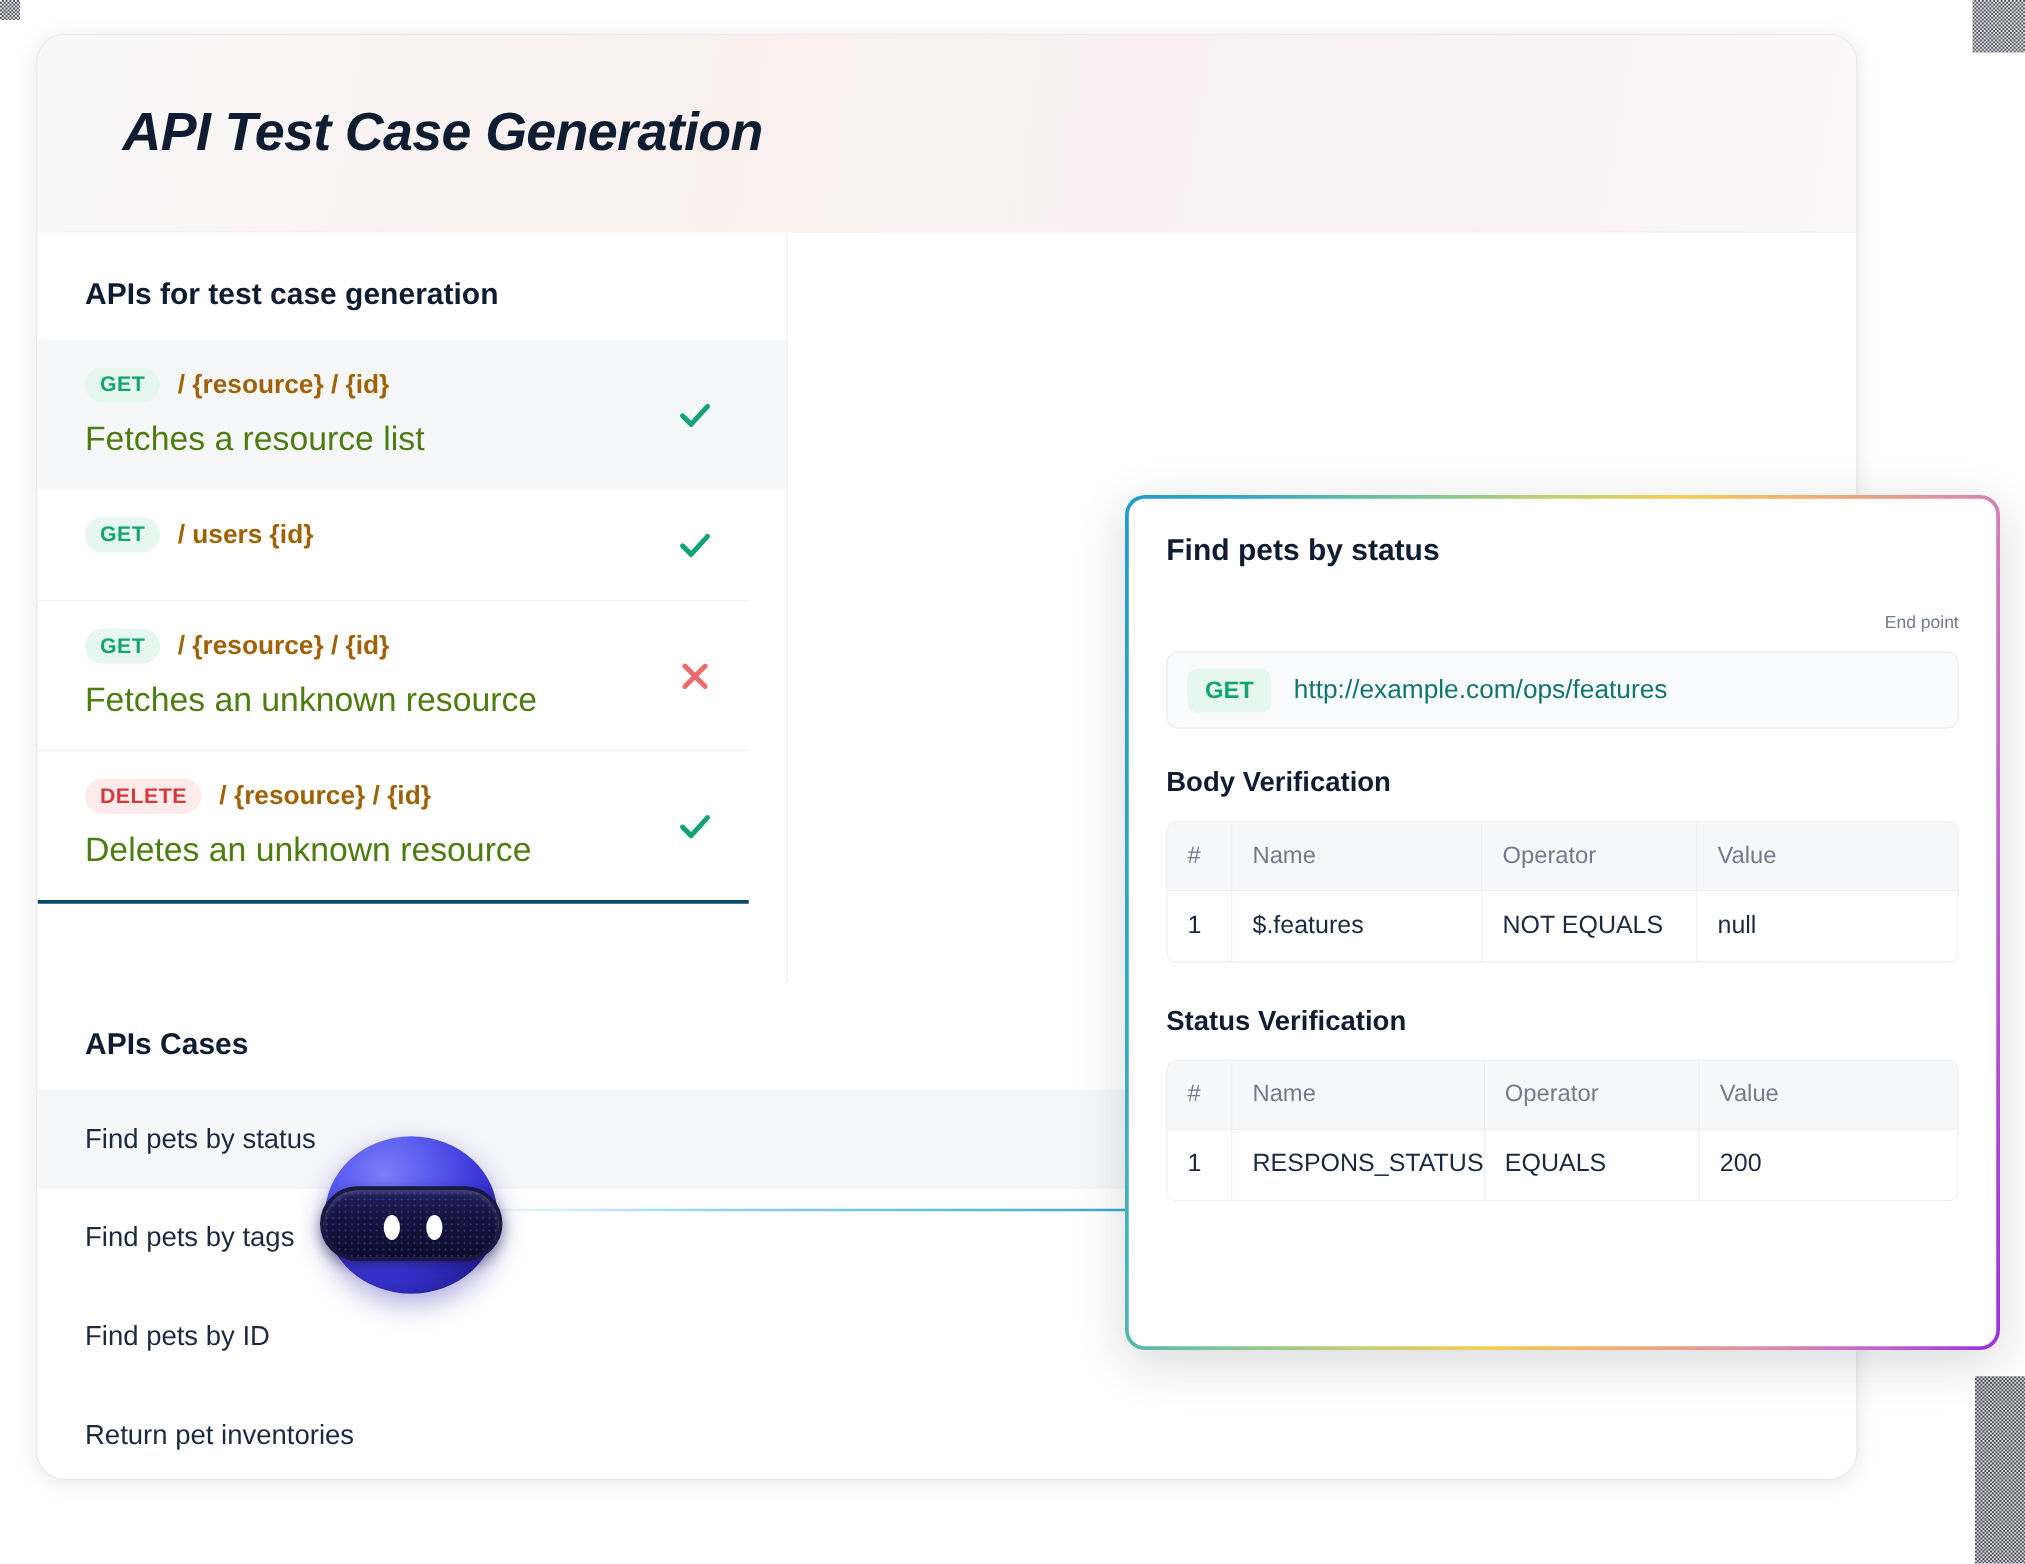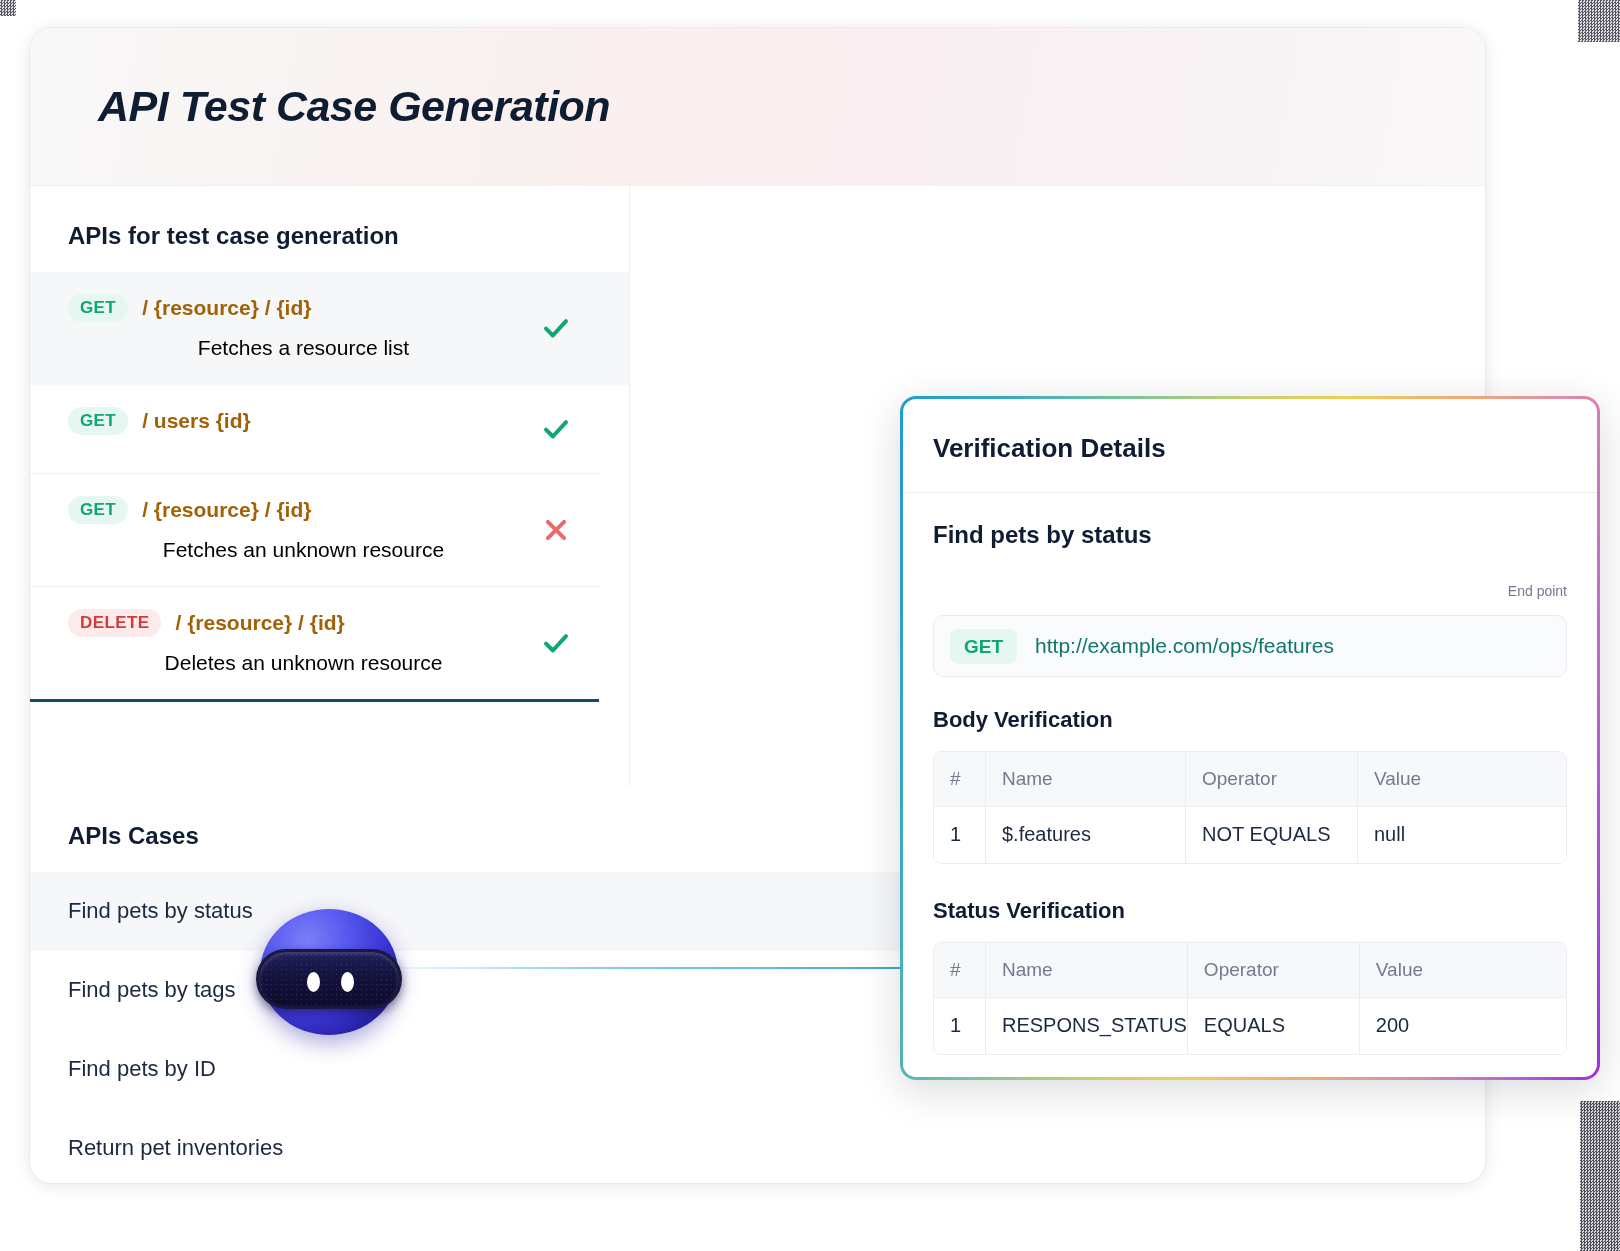--- a/index.html
+++ b/index.html
@@ -103,23 +103,22 @@
   }
   .method-get    { background: #e6f7ef; color: #10a572; }
   .method-delete { background: #fdeaea; color: #d23b3b; }
 
   .api-path {
     font-size: 21px;
     font-weight: bold;
     color: #a16207;
   }
   .api-desc {
-    font-size: 21px;
-    color: #000000;
-    text-align: center;
+    font-size: 27px;
+    color: #4d7c0f;
   }
 
   .status-icon {
     position: absolute;
     right: 28px;
     top: 50%;
     transform: translateY(-50%);
     width: 30px; height: 30px;
   }
   .api-row.selected .status-icon { right: 58px; }
@@ -409,23 +408,20 @@
   <div class="robot-body"></div>
   <div class="robot-visor">
     <span class="eye left"></span>
     <span class="eye right"></span>
   </div>
 </div>
 
 <div class="vpanel">
   <div class="vpanel-inner">
 
-    <div class="vpanel-head">
-      <div class="vpanel-title">Verification Details</div>
-    </div>
 
     <div class="vpanel-body">
 
       <div class="vp-case-name">Find pets by status</div>
 
       <div class="vp-label">End point</div>
 
       <div class="endpoint-box">
         <span class="endpoint-method">GET</span>
         <span class="endpoint-url">http://example.com/ops/features</span>

